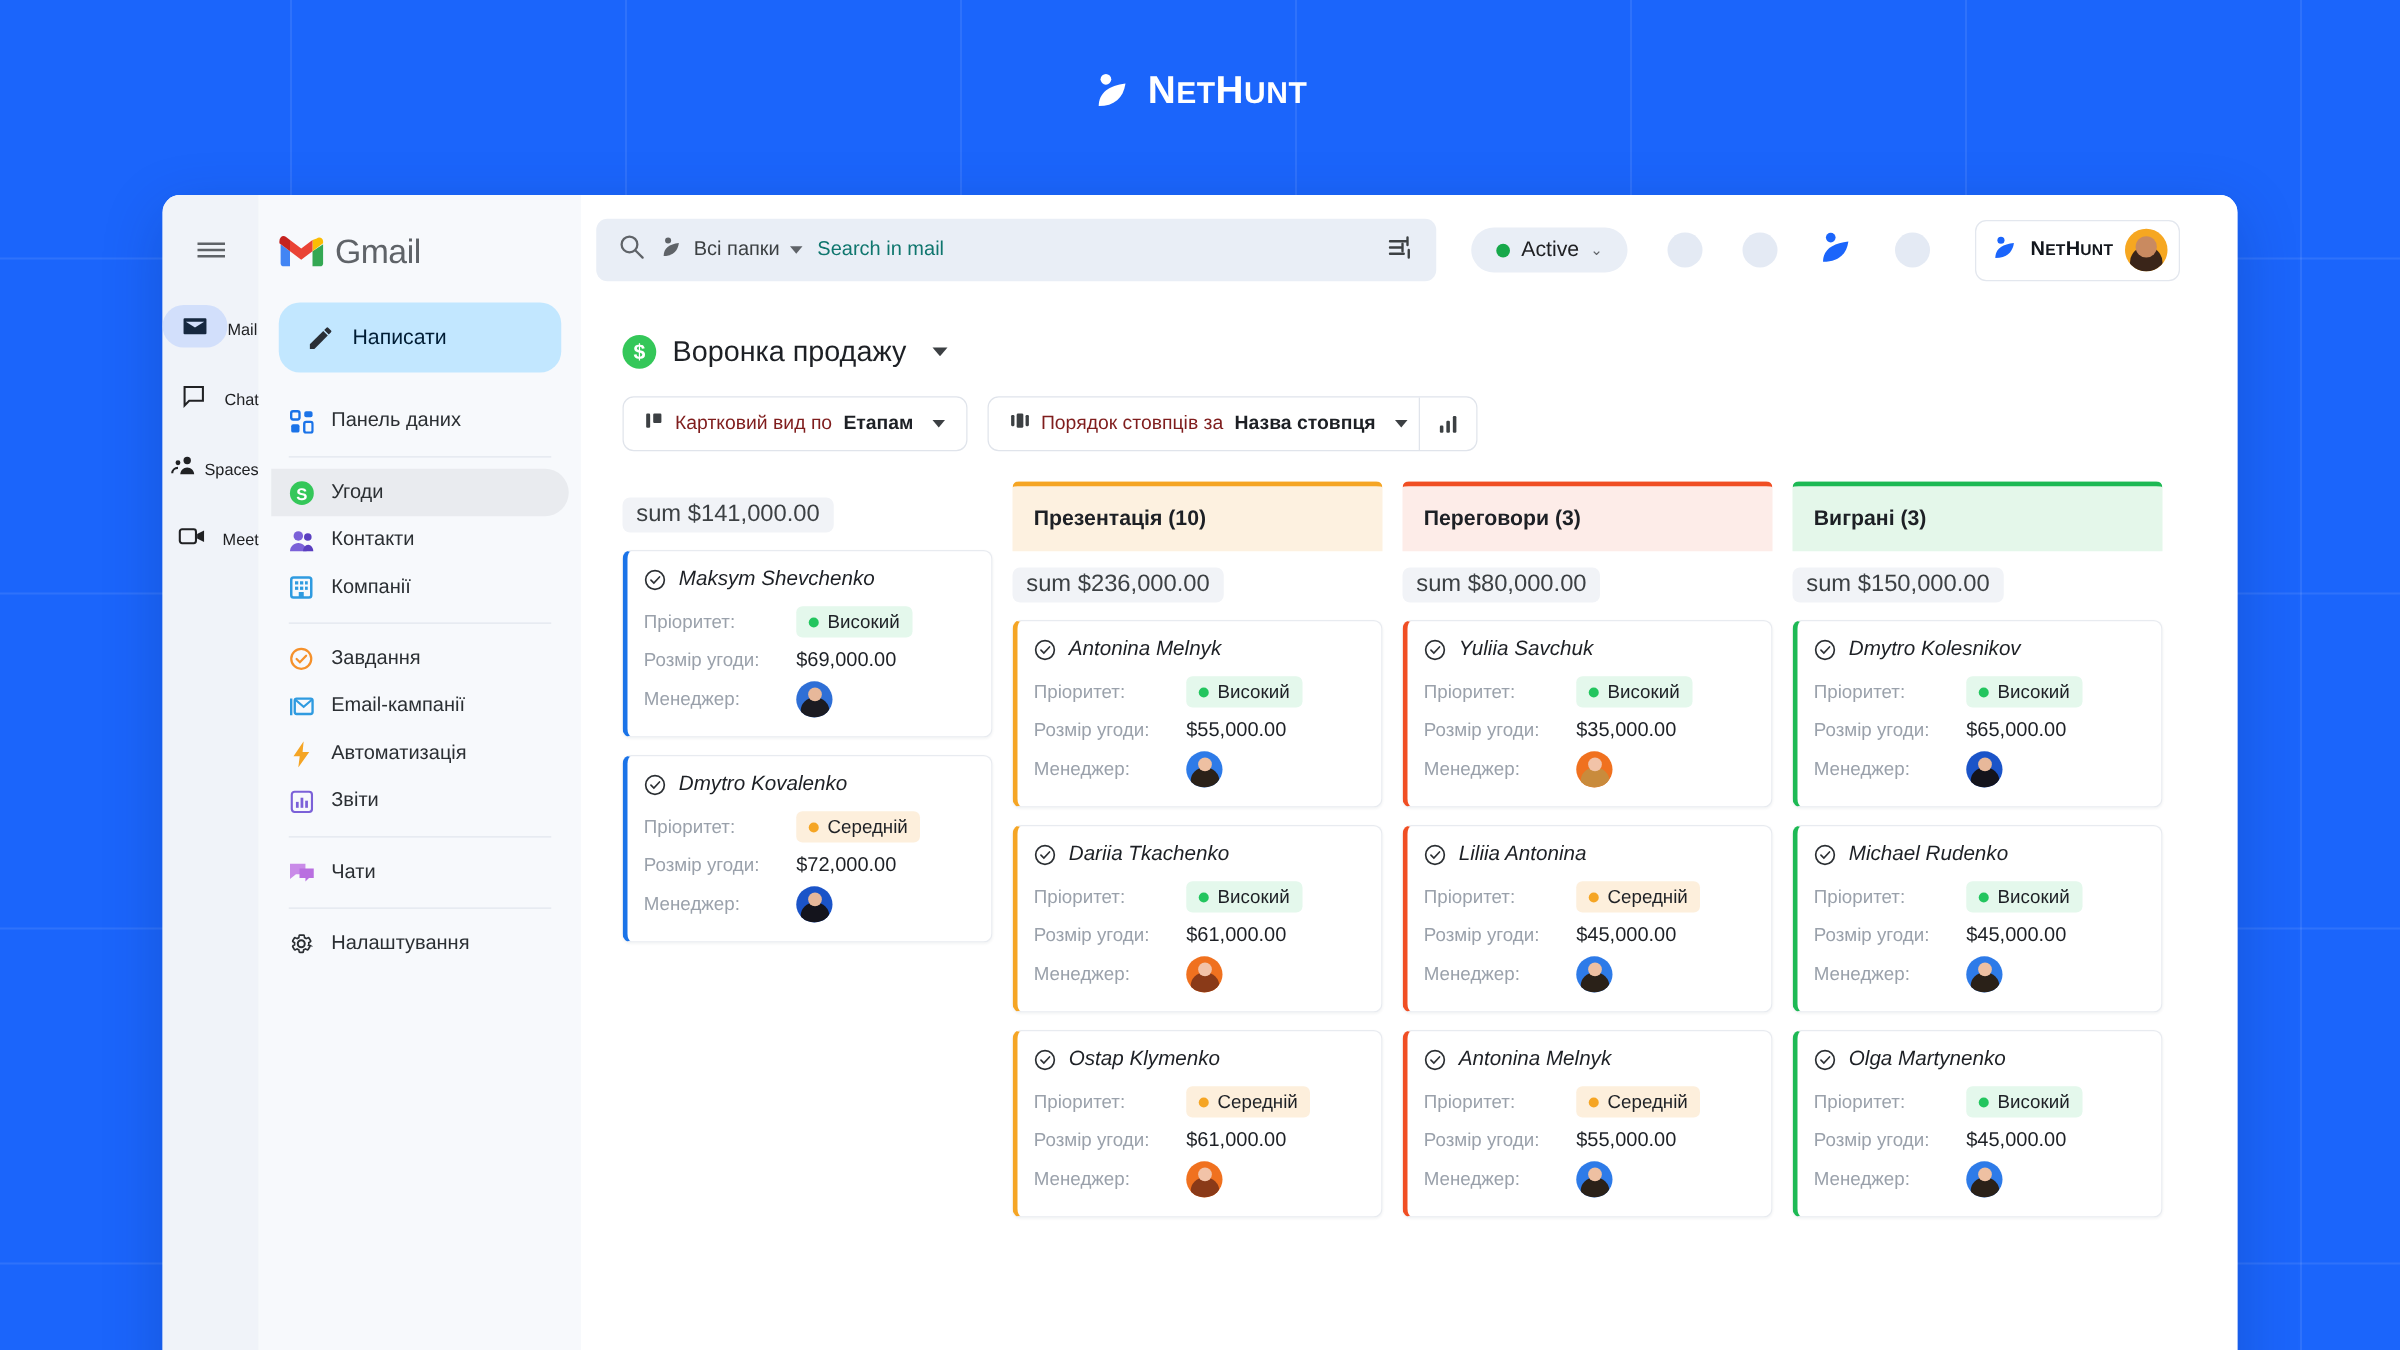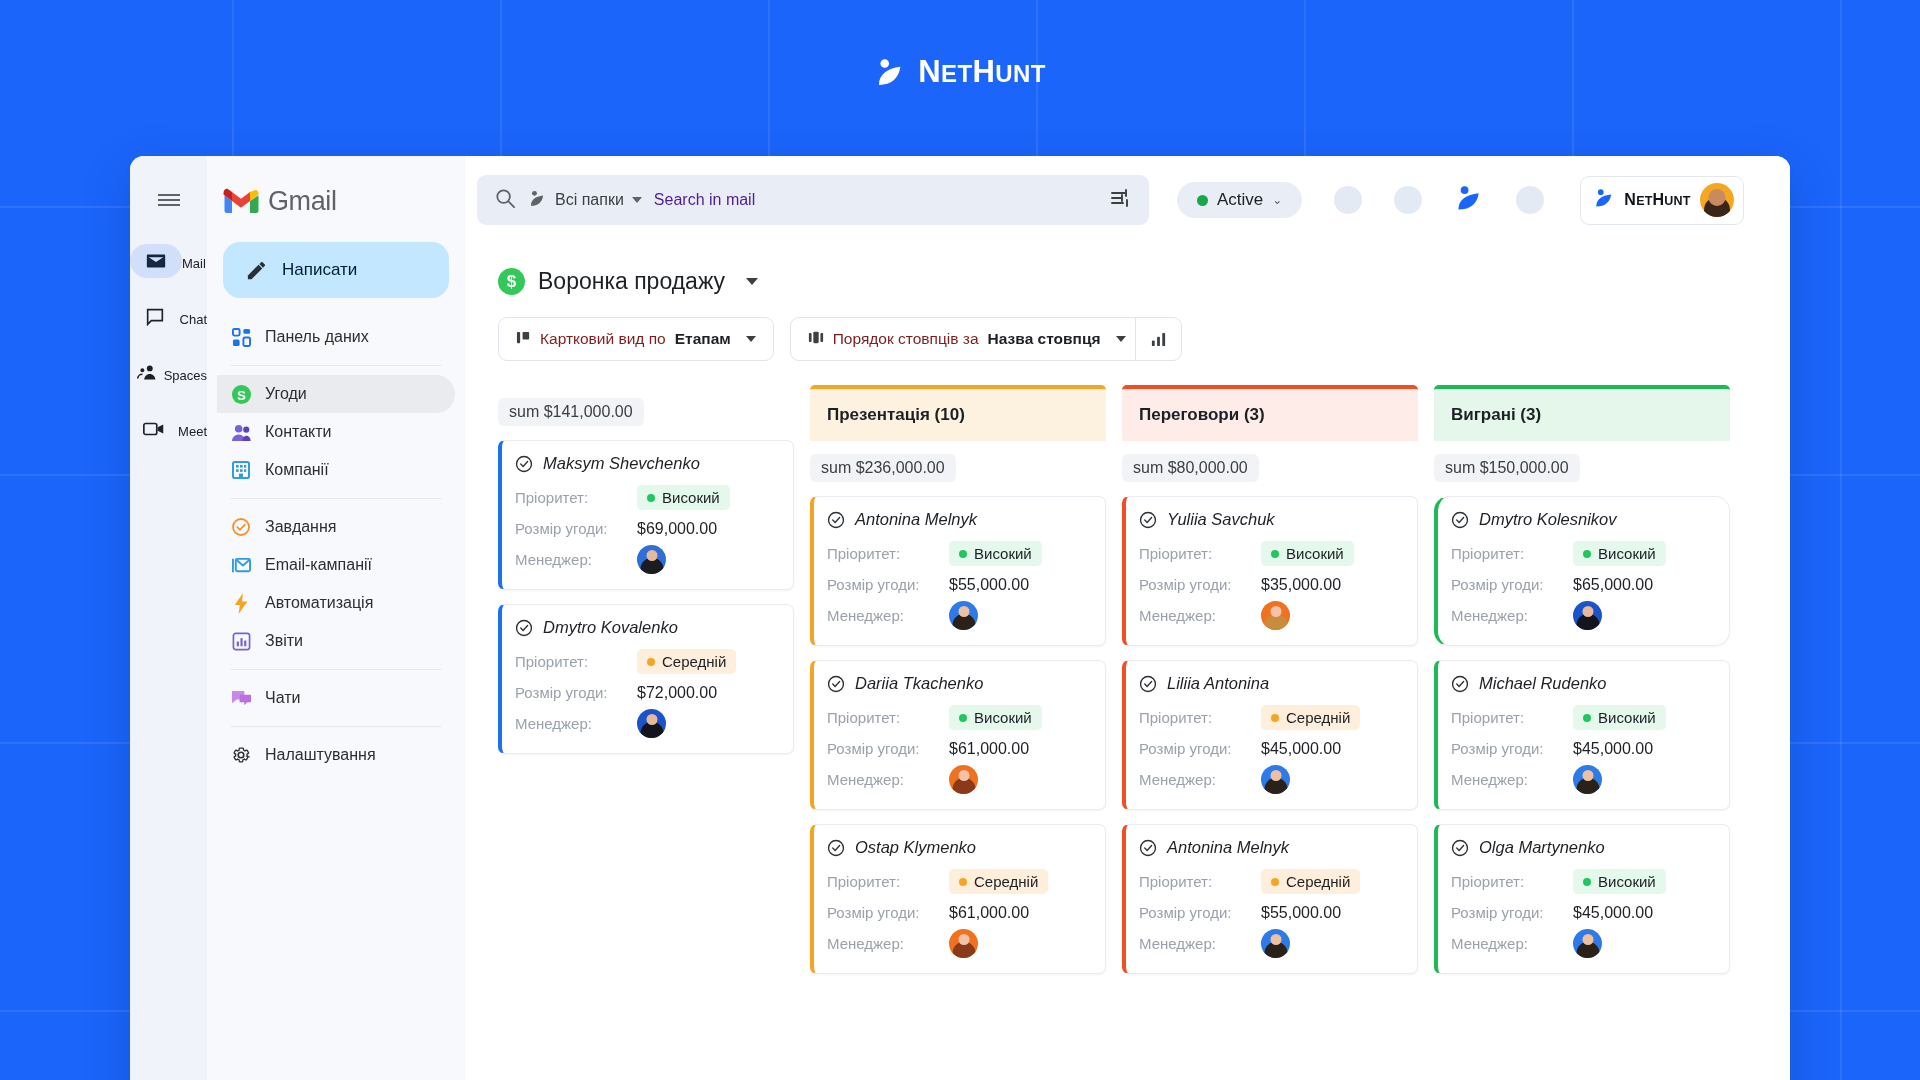--- a/index.html
+++ b/index.html
@@ -118,21 +118,21 @@
   .search {
     flex: 1 1 auto; height: 50px;
     background:#E9EEF6; border-radius: 9px;
     display:flex; align-items:center; gap: 12px;
     padding: 0 18px;
     max-width: 672px;
   }
   .search-folder { display:flex; align-items:center; gap:8px; cursor:pointer;}
   .folder-name { font-size:16px; color:#3c4043; }
   .caret { width:0;height:0;border-left:5px solid transparent;border-right:5px solid transparent;border-top:6px solid #5f6368; }
-  .search-ph { font-size:16px; color:#4c1d95; flex:1 1 auto;}
+  .search-ph { font-size:16px; color:#0f766e; flex:1 1 auto;}
   .tune { margin-left:auto; cursor:pointer;}
 
   .status-pill {
     height: 36px; border-radius: 23px; background:#E9EEF6;
     display:flex; align-items:center; gap:9px; padding: 0 20px; cursor:pointer;
     margin-left: 14px;
   }
   .status-dot { width:11px;height:11px;border-radius:50%; background:#17A84A;}
   .status-text { font-size:17px; color:#202124;}
   .chev { font-size: 12px; color:#5f6368; }
@@ -186,21 +186,21 @@
   .col { width: 296px; flex:0 0 296px; }
   .col-head {
     border-radius: 5px 5px 0 0;
     border-top-width: 4px; border-top-style: solid;
     height: 56px; display:flex; align-items:center; padding-left: 17px;
     font-size: 17px; font-weight:600; color:#1d2025;
   }
   .col-sum {
     margin-top: 13px; display:inline-flex; align-items:center;
     height: 28px; padding: 0 11px; border-radius:6px;
-    background:#F1F3F7; color:#3c4043; font-size:16px;
+    background:#F1F3F7; color:#3c4043; font-size:19px;
   }
   .card {
     margin-top: 14px;
     background:#fff;
     border:1px solid #E8EBF0;
     border-left-width: 4px; border-left-style: solid;
     border-radius: 7px;
     padding: 13px 15px 14px 13px;
     box-shadow: 0 1px 2px rgba(16,30,60,.05);
     cursor:pointer;
@@ -764,21 +764,21 @@
                 <span class="mgr" style="background: rgb(46, 123, 232); --hair: #2a2118;">
                   <span class="head" style="background:#EEC0A2"></span>
                   <span style="position: absolute; left: 50%; bottom: 0px; transform: translateX(-50%); width: 23px; height: 16px; border-radius: 11px 11px 3px 3px; background: rgb(42, 33, 24);"></span>
                 </span>
               </div>
             </div>
           </div>
           <div class="col">
             <div class="col-head" style="background: rgb(228, 247, 234); border-top-color: rgb(29, 185, 84);">Виграні (3)</div>
             <div><div class="col-sum">sum $150,000.00</div></div>
-            <div class="card" style="border-left-color: rgb(29, 185, 84); border-radius: 15px;">
+            <div class="card" style="border-left-color: rgb(29, 185, 84);">
               <div class="card-title">
                 <svg class="check-ico" viewBox="0 0 20 20">
                   <circle cx="10" cy="10" r="8.3" fill="none" stroke="#2b2f33" stroke-width="1.5"></circle>
                   <path d="M6.4 10.1l2.6 2.6 5-5.4" fill="none" stroke="#2b2f33" stroke-width="1.5" stroke-linecap="round"></path>
                 </svg>
                 <span>Dmytro Kolesnikov</span>
               </div>
               <div class="card-row">
                 <span class="card-lbl">Пріоритет:</span>
                 <span class="badge high">

